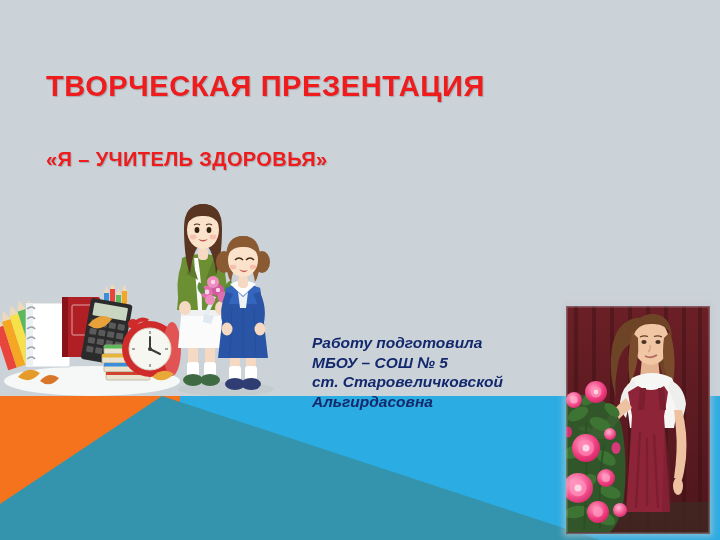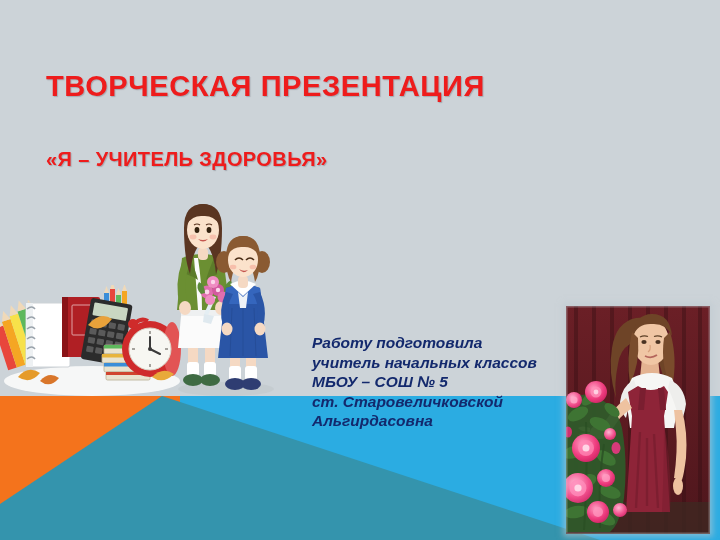--- a/index.html
+++ b/index.html
@@ -112,21 +112,20 @@
   <div class="bg-gray"></div>
   <div class="bg-cyan"></div>
   <div class="bg-orange"></div>
   <div class="bg-teal"></div>
 
   <div class="title-main">Творческая презентация</div>
   <div class="title-sub">«Я – учитель здоровья»</div>
 
   <div class="author-block">
     <div>Работу подготовила</div>
-    <div> учитель начальных классов</div>
     <div>МБОУ – СОШ № 5</div>
     <div>ст. Старовеличковской</div>
     <div>Альгирдасовна</div>
   </div>
 
   <div class="supplies">
     <svg width="182" height="112" viewBox="0 0 182 112">
 
       <ellipse cx="92" cy="96" rx="88" ry="15" fill="#f6f7f7"></ellipse>
 

